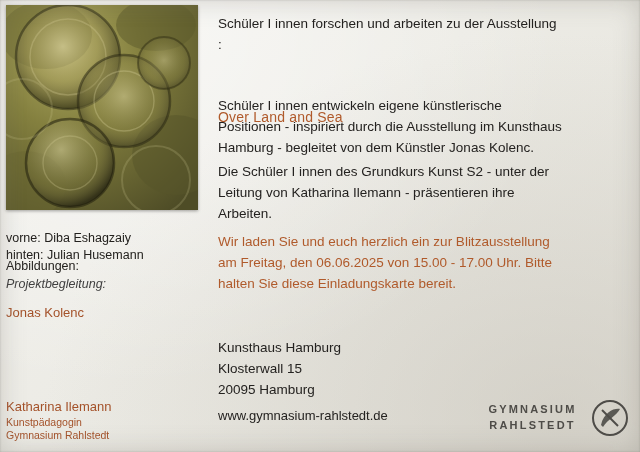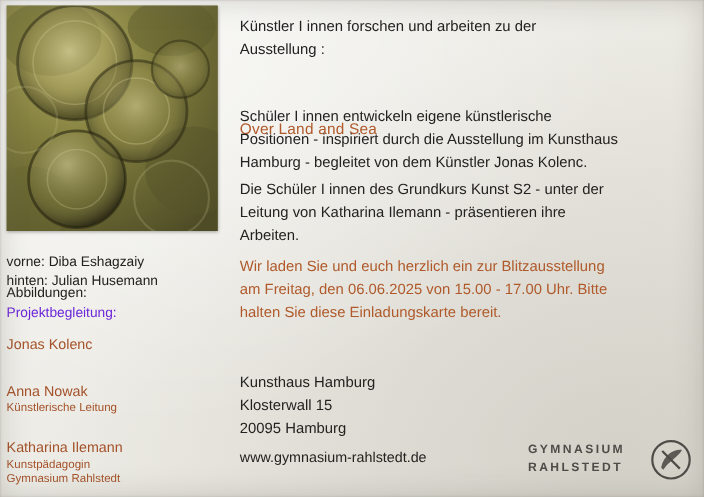--- a/index.html
+++ b/index.html
@@ -55,21 +55,21 @@
   #artwork svg { display: block; }
 
   .left-text {
     position: absolute;
     left: 6px;
     width: 196px;
     font-size: 12.5px;
     line-height: 1.35;
   }
   .credit { color: #23211e; }
-  .brown { color: #6d28d9; }
+  .brown { color: #404040; font-style: italic; }
   .name { color: #a4522a; font-size: 13px; }
   .sub { color: #a4522a; font-size: 10.5px; line-height: 1.3; }
 
   #abbildungen { top: 214px; margin-top: 44px; }
   #vorne { top: 230px; }
   #hinten { top: 247px; }
   #projektbegleitung { top: 276px; }
   #jonas-block { top: 304px; }
   #anna-block { top: 347px; }
   #katharina-block { top: 398px; }
@@ -114,21 +114,21 @@
     left: 262px;
     top: 398px;
     width: 152px;
     height: 40px;
   }
   #logo-text {
     position: absolute;
     left: 0;
     top: 4px;
     width: 105px;
-    text-align: left;
+    text-align: center;
     font-size: 11px;
     letter-spacing: 2.2px;
     line-height: 1.45;
     color: #4e4c48;
     font-weight: bold;
   }
   #logo-mark {
     position: absolute;
     left: 110px;
     top: 0;
@@ -201,34 +201,30 @@
     <div class="left-text credit" id="abbildungen">Abbildungen:</div>
     <div class="left-text credit" id="vorne">vorne: Diba Eshagzaiy</div>
     <div class="left-text credit" id="hinten">hinten: Julian Husemann</div>
 
     <div class="left-text brown" id="projektbegleitung">Projektbegleitung:</div>
 
     <div class="left-text" id="jonas-block">
       <div class="name">Jonas Kolenc</div>
     </div>
 
-    <div class="left-text" id="anna-block">
-      <div class="name">Anna Nowak</div>
-      <div class="sub">Künstlerische Leitung</div>
-    </div>
 
     <div class="left-text" id="katharina-block">
       <div class="name">Katharina Ilemann</div>
       <div class="sub">Kunstpädagogin</div>
       <div class="sub">Gymnasium Rahlstedt</div>
     </div>
   </div>
 
   <div id="right-col">
-    <div class="para" id="p-intro">Künstler I innen forschen und arbeiten zu der Ausstellung :</div>
+    <div class="para" id="p-intro">Schüler I innen forschen und arbeiten zu der Ausstellung :</div>
     <div class="para" id="p-title">Over Land and Sea</div>
     <div class="para" id="p-body">Schüler I innen entwickeln eigene künstlerische Positionen - inspiriert durch die Ausstellung im Kunsthaus Hamburg - begleitet von dem Künstler Jonas Kolenc.</div>
     <div class="para" id="p-course">Die Schüler I innen des Grundkurs Kunst S2 - unter der Leitung von Katharina Ilemann - präsentieren ihre Arbeiten.</div>
     <div class="para" id="p-invite">Wir laden Sie und euch herzlich ein zur Blitzausstellung am Freitag, den 06.06.2025 von 15.00 - 17.00 Uhr. Bitte halten Sie diese Einladungskarte bereit.</div>
     <div class="para" id="p-address" style="white-space: pre-line;">Kunsthaus Hamburg
 Klosterwall 15
 20095 Hamburg</div>
 
     <div id="logo-wrap">
       <div id="logo-text">

